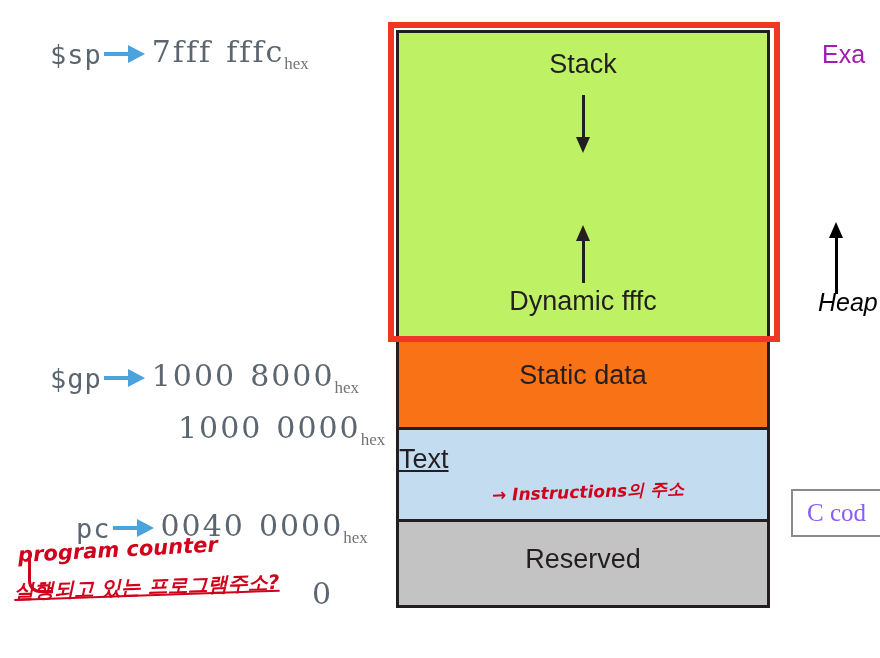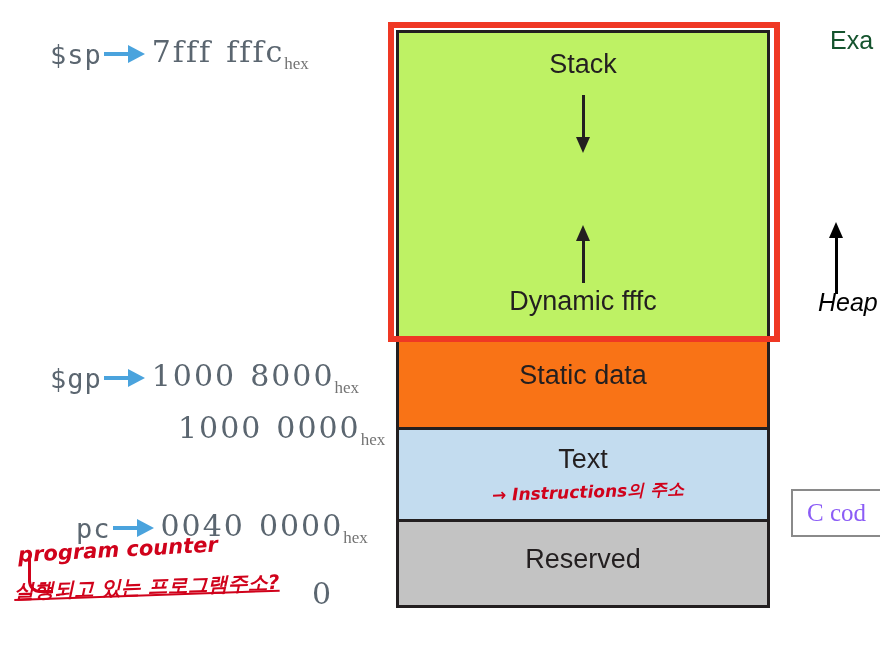--- a/index.html
+++ b/index.html
@@ -106,21 +106,21 @@
   .seg-static    { top: 304px; height: 90px;  background: #f97316;
                    border-top: 3px solid #231f20; }
   .seg-text      { top: 394px; height: 92px;  background: #c3dcef;
                    border-top: 3px solid #231f20; }
   .seg-reserved  { top: 486px; height: 86px;  background: #c3c3c3;
                    border-top: 3px solid #231f20; }
 
   .label-stack    { position: absolute; top: 18px;  left: 0; width: 100%; text-align: center; }
   .label-dynamic  { position: absolute; top: 255px; left: 0; width: 100%; text-align: center; }
   .label-static   { position: absolute; top: 22px;  left: 0; width: 100%; text-align: center; }
-  .label-text     { position: absolute; top: 16px;  left: 0; width: 100%; text-align: center; }
+  .label-text     { position: absolute; top: 16px;  left: 0; width: 100%; text-align: left; text-decoration: underline; }
   .label-reserved { position: absolute; top: 24px;  left: 0; width: 100%; text-align: center; }
 
   
   .v-arrow {
     position: absolute;
     left: 50%;
     transform: translateX(-50%);
     width: 18px;
   }
   .v-arrow .stem {
@@ -157,26 +157,25 @@
     height: 320px;
     border: 6px solid #ef3824;
     box-sizing: border-box;
     pointer-events: none;
   }
 
   
   #example-label {
     position: absolute;
     left: 822px;
-    top: 26px;
+    top: 40px;
     font-family: "Liberation Sans", sans-serif;
     font-size: 25px;
-    color: #14532d;
-    white-space: nowrap;
-    margin-left: 8px;
+    color: #a21caf;
+    white-space: nowrap;
   }
   #heap-arrow {
     position: absolute;
     left: 826px;
     top: 222px;
     width: 20px;
     height: 72px;
   }
   #heap-arrow .stem {
     position: absolute;

